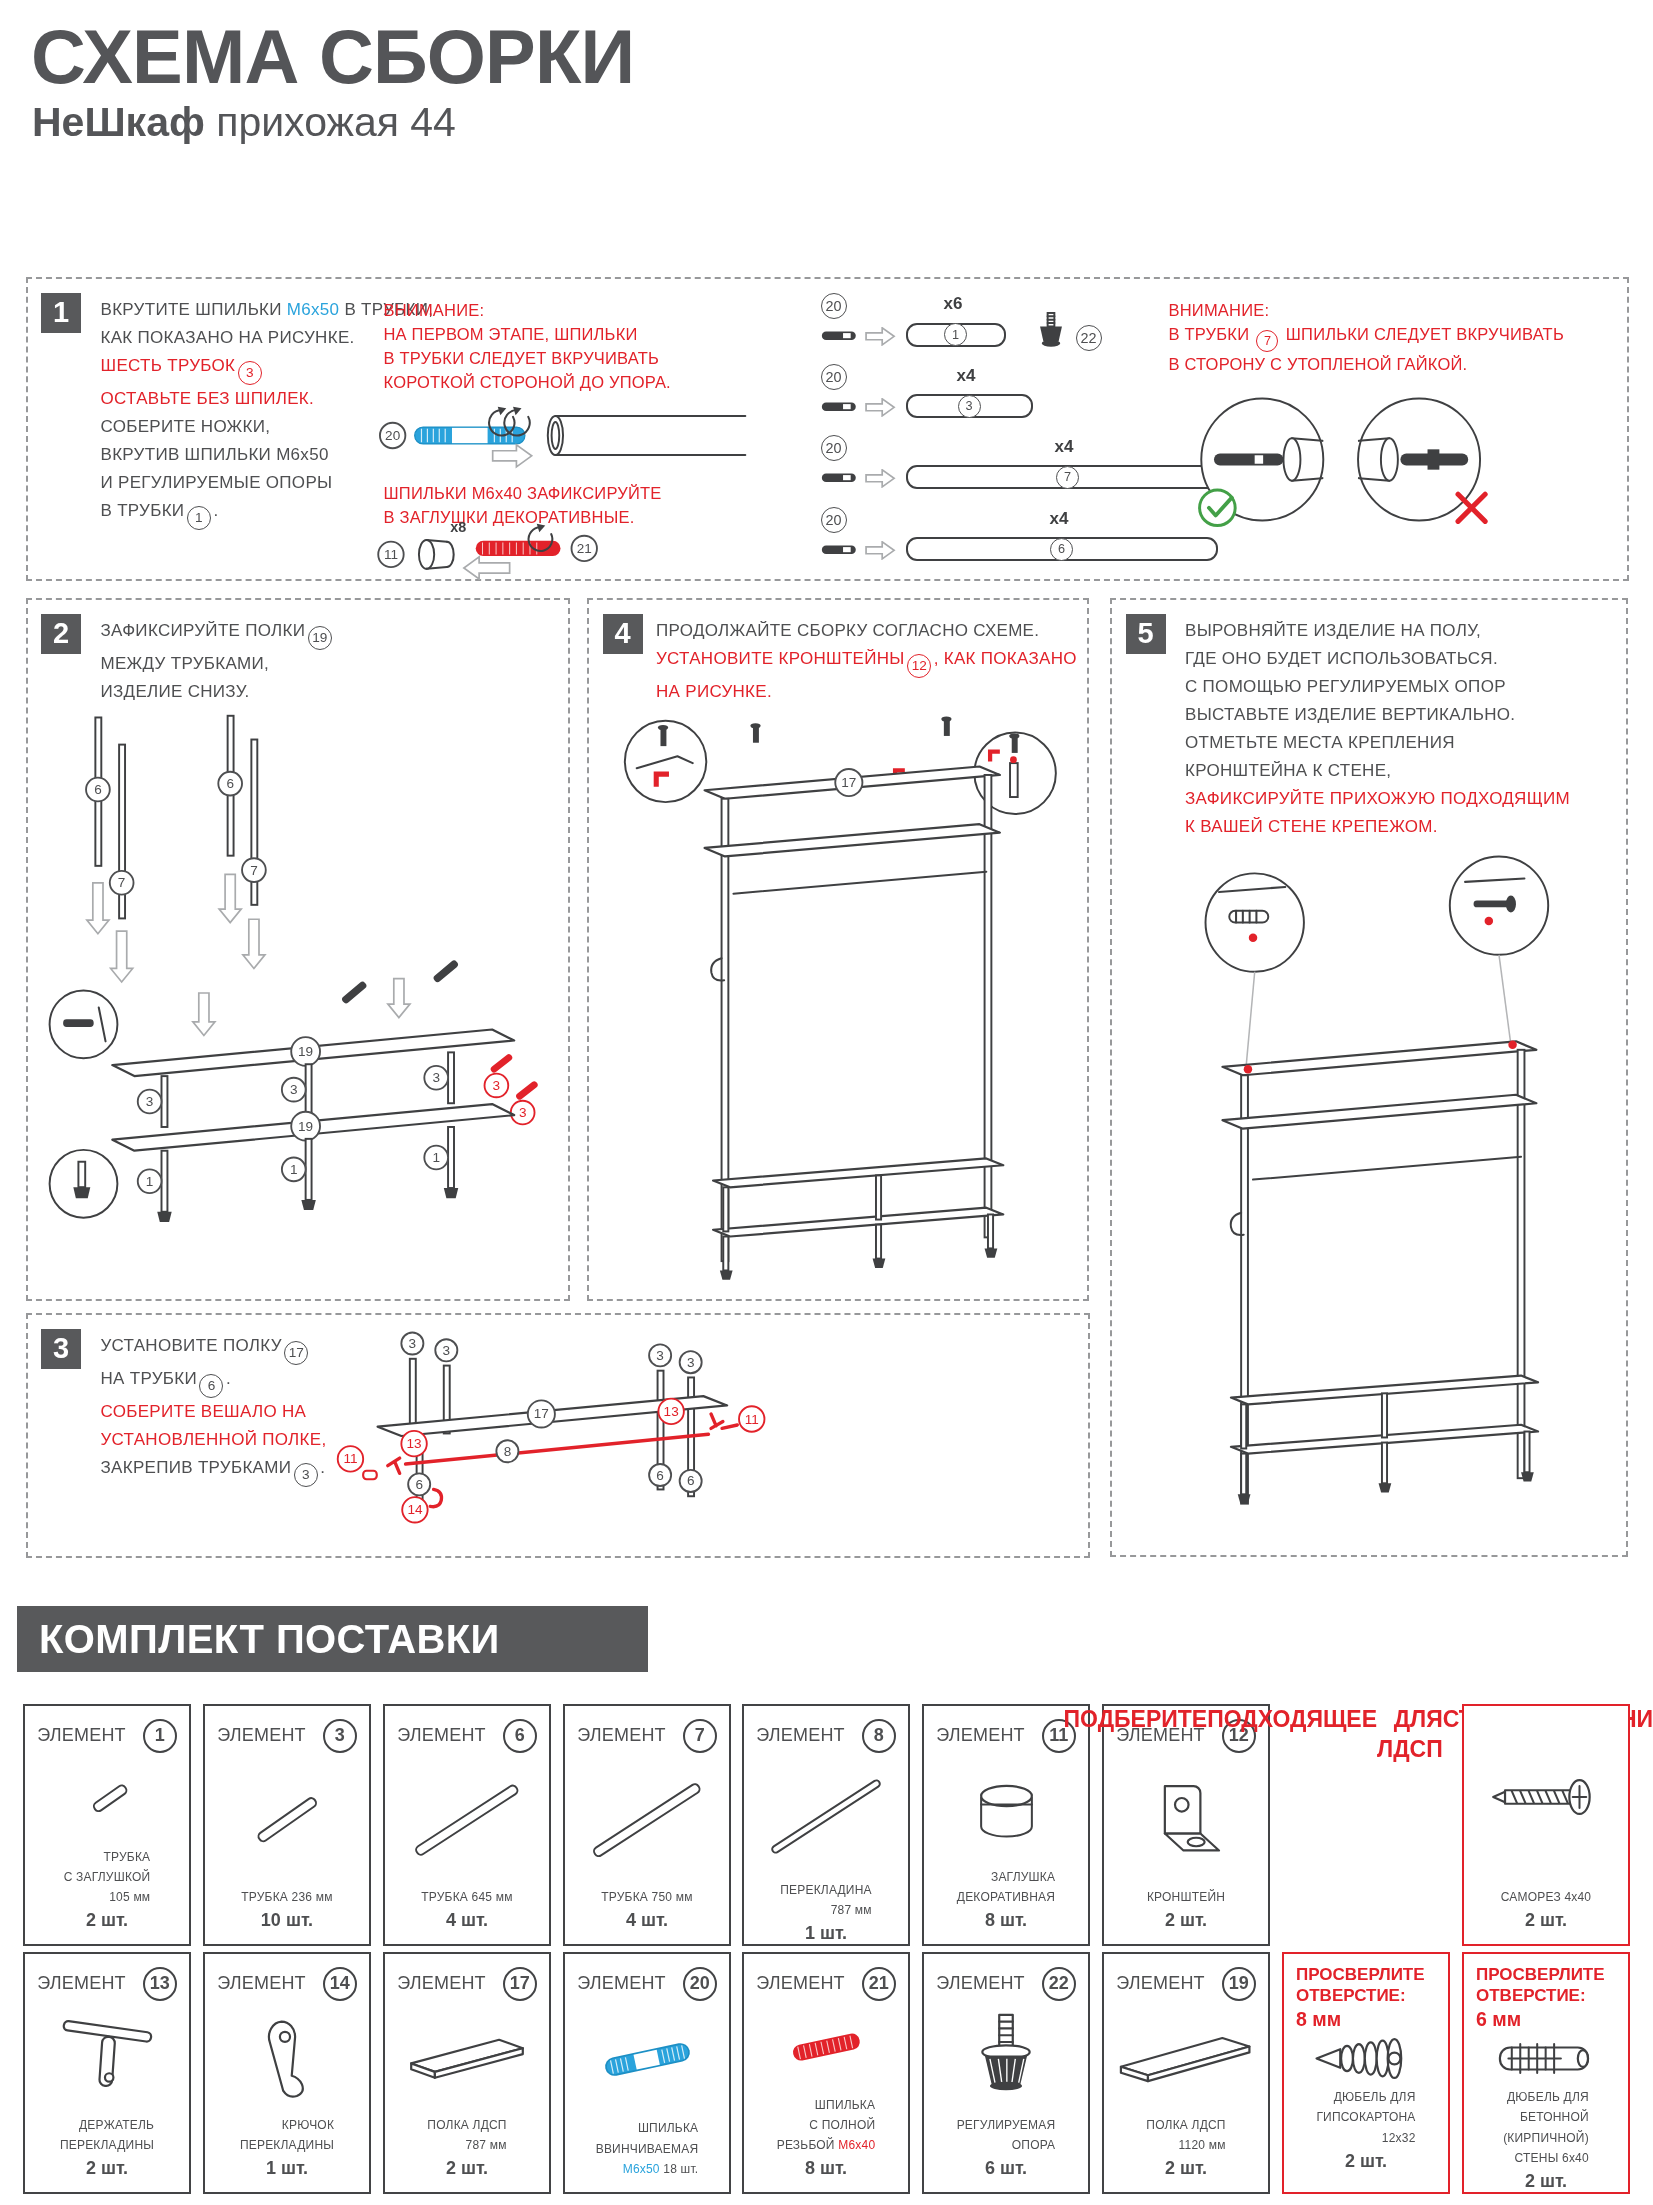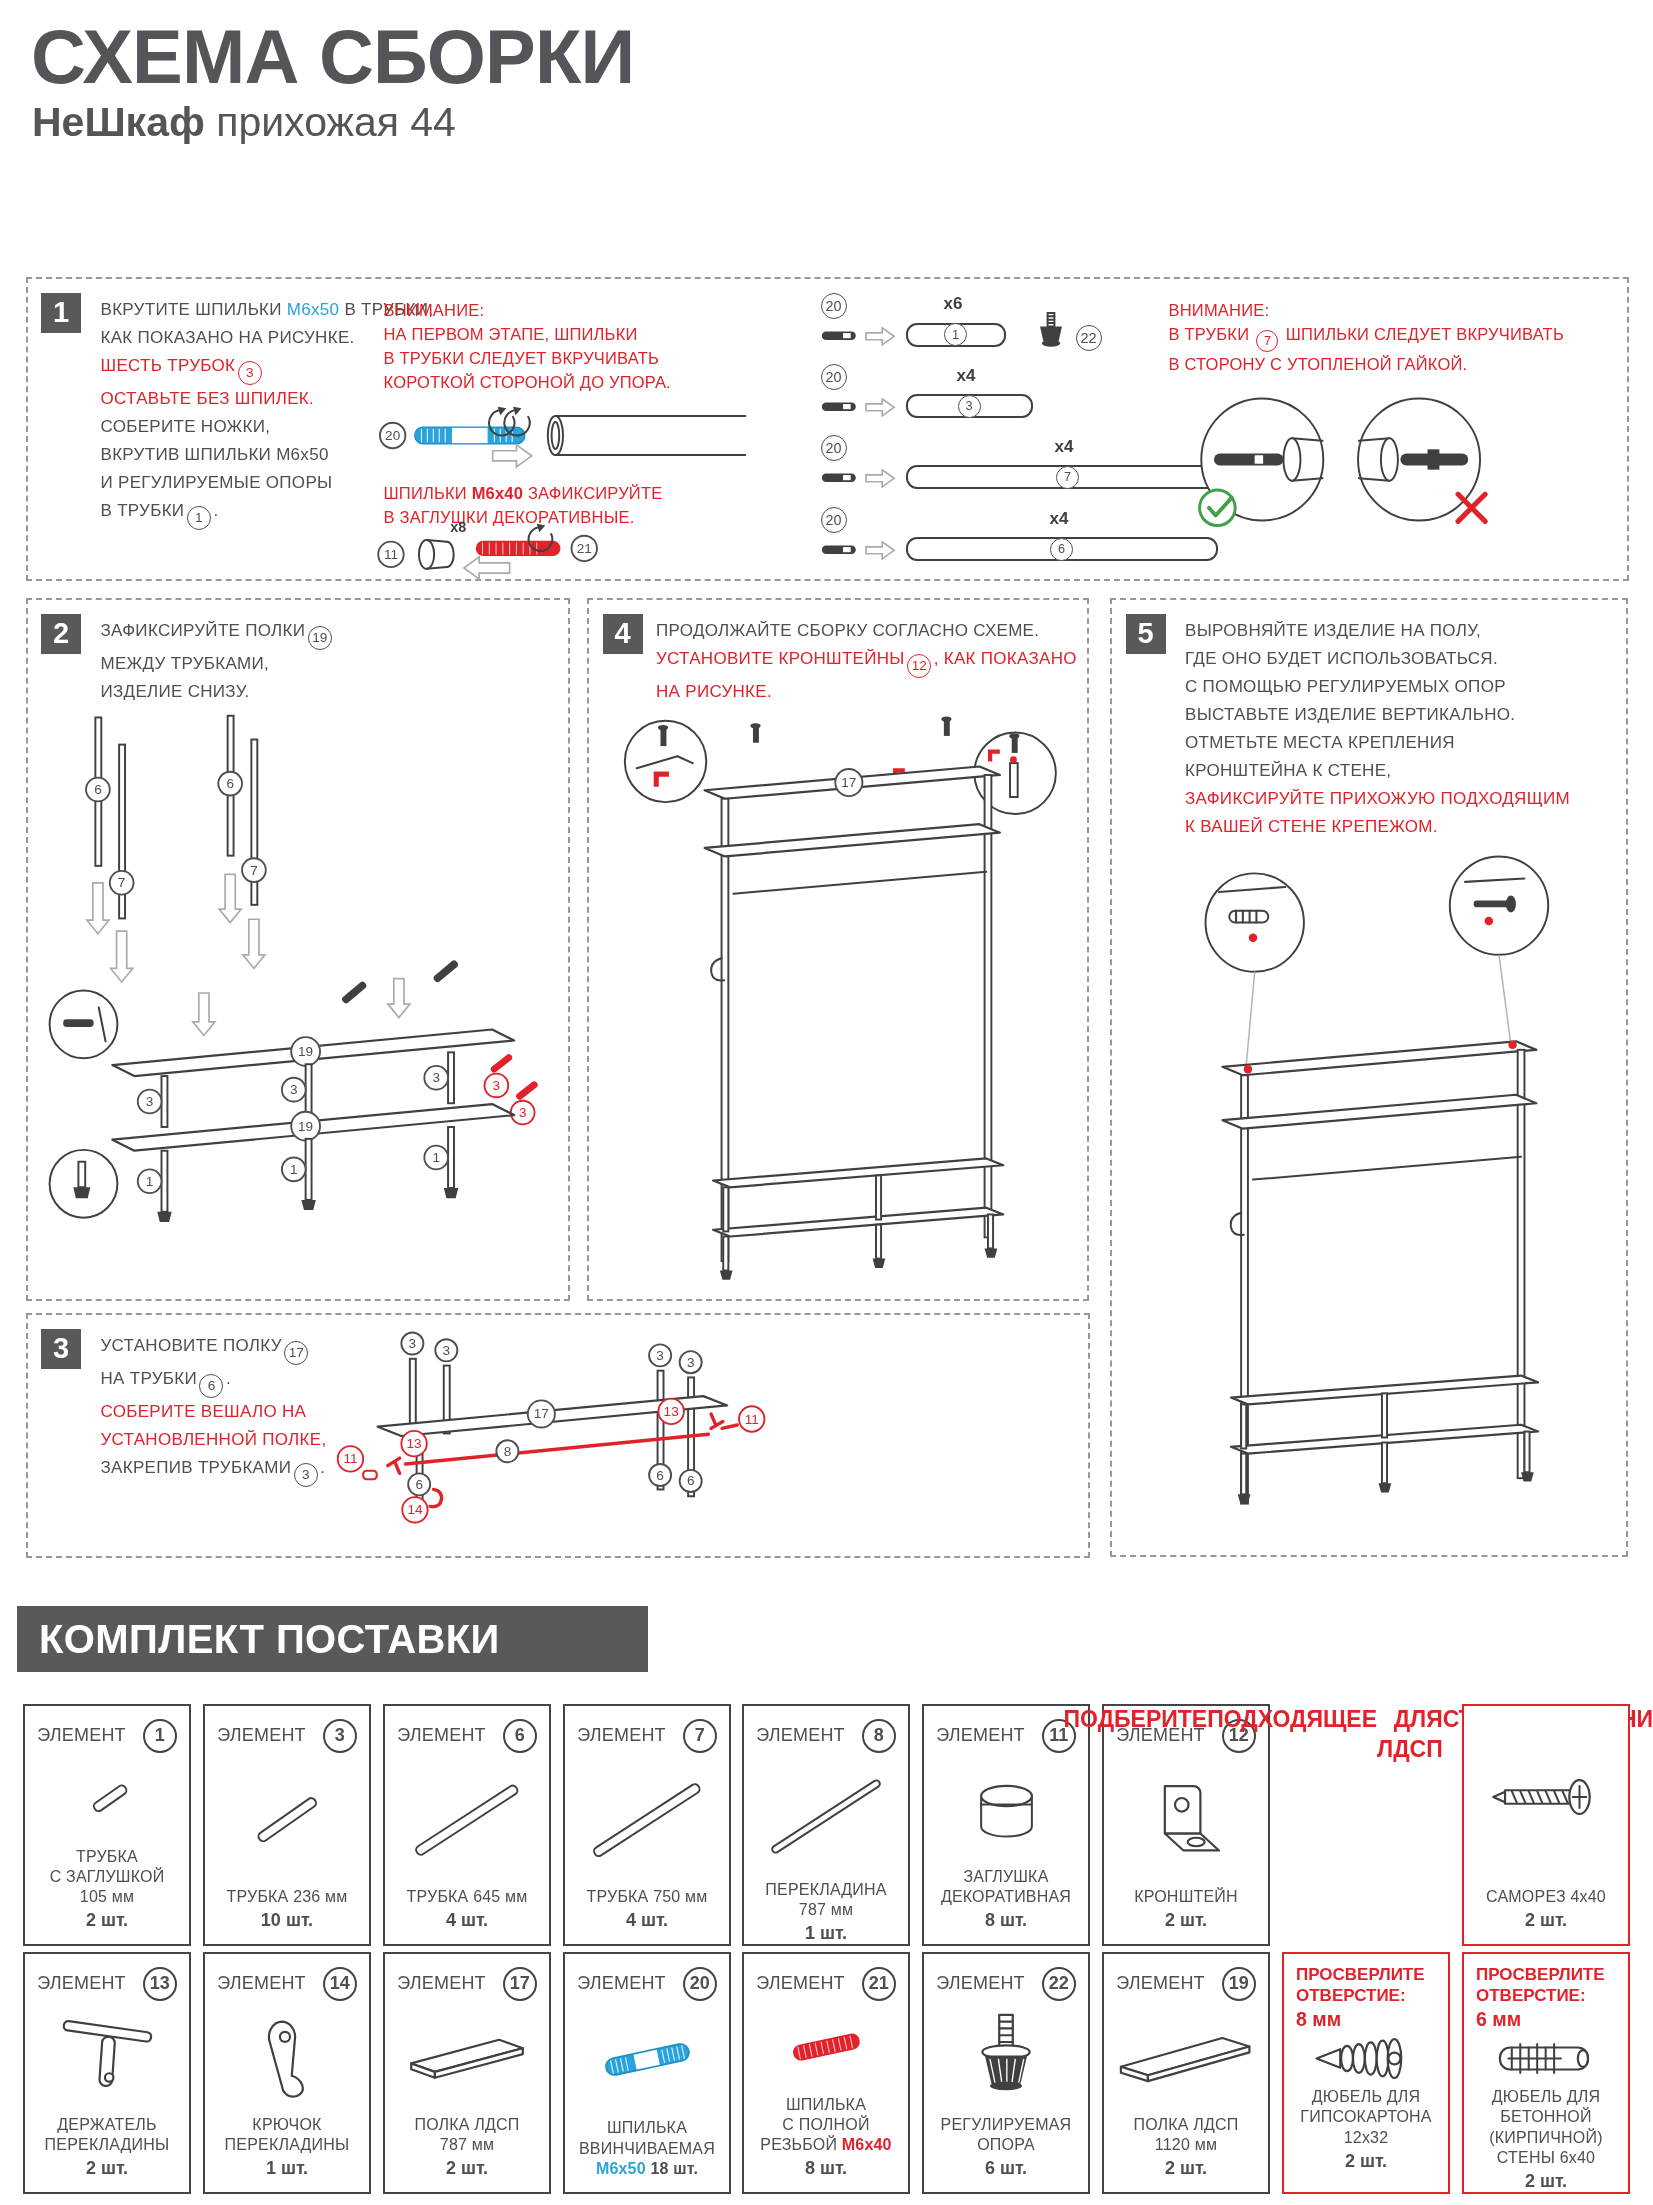--- a/index.html
+++ b/index.html
@@ -17,21 +17,21 @@
   .stepbox{position:absolute;border:2.5px dashed #97989a;background:#fff}
   .badge{position:absolute;width:40px;height:40px;background:#58595b;color:#fff;
          font-size:29px;font-weight:700;display:flex;align-items:center;justify-content:center}
 
   
   .instr{position:absolute;white-space:nowrap}
   .instr .iline{font-size:17px;line-height:28px;letter-spacing:0.3px}
   .instr.small .iline{font-size:16.5px;line-height:24px;letter-spacing:0.2px}
   .seg.red{color:#e2222a}
   .seg.blue{color:#2aa3dc}
-  .seg.bold{font-weight:700}
+  .seg.bold{font-weight:400}
   .circ-inline{display:inline-flex;align-items:center;justify-content:center;min-width:24px;height:24px;
                border:1.7px solid currentColor;border-radius:12.7px;font-size:13.6px;vertical-align:-6px;
                margin:0 2.5px;padding:0 1.7px;letter-spacing:0}
   .instr.small .circ-inline{min-width:22px;height:22px;font-size:12.7px;vertical-align:-5.1px}
 
   
   .co{position:absolute;display:flex;align-items:center;justify-content:center;width:26px;height:26px;
       border:1.9px solid #4e4f51;border-radius:50%;font-size:14.4px;background:#fff}
   .co.sm{position:static;width:23px;height:23px;font-size:12.7px;border-width:1.7px}
   .cnt{position:absolute;font-size:17px;font-weight:700;color:#3f4042}
@@ -57,21 +57,21 @@
   .kit-band{position:absolute;left:17px;top:1606px;width:631px;height:66px;background:#58595b;
             color:#fff;font-size:40px;font-weight:700;line-height:66px;padding-left:22px;letter-spacing:0.4px}
   .card{position:absolute;width:168px;height:242px;border:2.5px solid #434446;background:#fff;
         display:flex;flex-direction:column;align-items:center}
   .card.redb{border-color:#e2222a}
   .card-head{display:flex;align-items:center;gap:17px;margin-top:12.7px}
   .card-head .lbl{font-size:18px;letter-spacing:0.2px}
   .card-head .num{width:34px;height:34px;border:2.5px solid #434446;border-radius:50%;
                   display:flex;align-items:center;justify-content:center;font-weight:700;font-size:18px}
   .card-icon{flex:1;display:flex;align-items:center;justify-content:center;width:100%}
-  .card-name{font-size:16px;line-height:20.4px;text-align:center;letter-spacing:0.2px}
+  .card-name{font-size:12px;line-height:20.4px;text-align:right;letter-spacing:0.2px}
   .card-qty{font-weight:700;font-size:18px;margin:2.5px 0 12.7px;text-align:center}
   .note-pick{position:absolute;width:168px;height:242px;display:flex;flex-direction:row;
              justify-content:center;text-align:right;color:#e2222a;font-weight:700;font-size:23px;line-height:30px}
   .drill-head{align-self:flex-start;margin:10.2px 0 0 12px;color:#e2222a;font-weight:700;font-size:17px;line-height:21px}
   .drill-size{align-self:flex-start;margin:1.7px 0 0 12px;color:#e2222a;font-weight:700;font-size:19.5px}
 </style>
 </head>
 <body>
 
 <div class="page">

